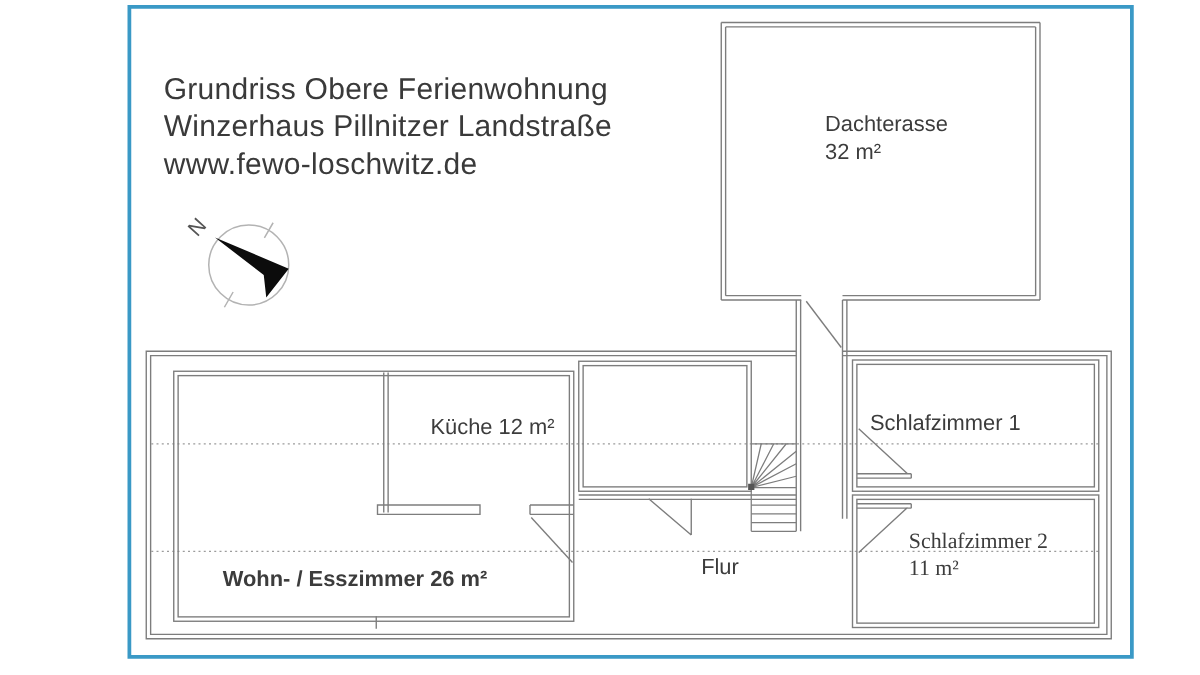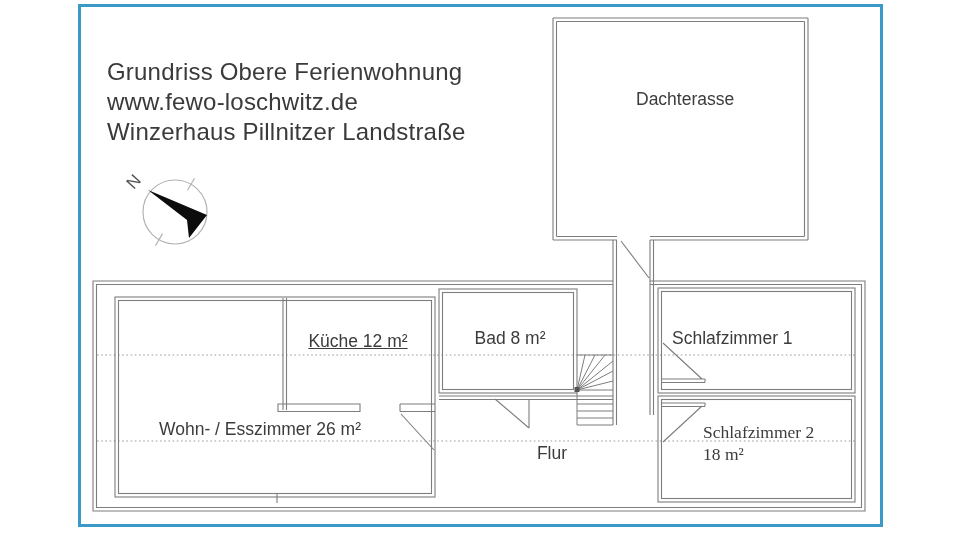--- a/index.html
+++ b/index.html
@@ -1,17 +1,17 @@
 <!DOCTYPE html>
 <html><head>
 <meta charset="utf-8">
 <style>
   html,body{margin:0;padding:0;background:#ffffff;}
   #stage{position:relative;width:884px;height:540px;background:#ffffff;overflow:hidden;
-         font-family:"Liberation Sans","DejaVu Sans",sans-serif;}
+         font-family:"Liberation Sans","DejaVu Sans",sans-serif;margin-left:24px;}
   .frame{position:absolute;left:78px;top:4px;width:799px;height:517px;
          border:3px solid #3a99c6;background:#ffffff;}
   .abs{position:absolute;}
   .title{left:107px;top:57px;font-size:24px;line-height:30px;color:#3a3a3a;letter-spacing:0.2px;white-space:nowrap;}
   .room-label{font-size:17.5px;color:#3c3c3c;line-height:22px;white-space:nowrap;}
   .centered{text-align:center;}
   .north{left:128px;top:172px;font-size:17px;color:#555;transform:rotate(-48deg);}
   svg{position:absolute;left:0;top:0;}
 </style>
 </head>
@@ -94,40 +94,40 @@
 
     <g>
       <circle cx="175" cy="212" r="32" stroke="#b3b3b3" stroke-width="1.2" fill="none"></circle>
       <path d="M187.5,190.3 L194.5,178.2 M162.5,233.6 L155.5,245.8" stroke="#b3b3b3" stroke-width="1.2" fill="none"></path>
       <polygon points="148,190 207,215 189,238 187,220" fill="#0c0c0c"></polygon>
     </g>
   </svg>
 
   <div class="abs title">
     <div>Grundriss Obere Ferienwohnung</div>
+    <div>Winzerhaus Pillnitzer Landstraße</div>
     <div>www.fewo-loschwitz.de</div>
-    <div>Winzerhaus Pillnitzer Landstraße</div>
   </div>
 
   <div class="abs north">N</div>
 
   <div class="abs room-label" style="left:636px;top:88px;">
     <div>Dachterasse</div>
+    <div>32 m²</div>
   </div>
 
-  <div class="abs room-label centered" style="left:300px;top:330px;width:116px;text-decoration:underline;">Küche 12 m²</div>
+  <div class="abs room-label centered" style="left:312px;top:330px;width:116px;">Küche 12 m²</div>
 
-  <div class="abs room-label centered" style="left:454px;top:327px;width:112px;">Bad 8 m²</div>
 
   <div class="abs room-label" style="left:672px;top:327px;">
     <div>Schlafzimmer 1</div>
   </div>
 
   <div class="abs room-label" style="left:703px;top:421px;font-family:Liberation Serif, serif;">
     <div>Schlafzimmer 2</div>
-    <div>18 m²</div>
+    <div>11 m²</div>
   </div>
 
-  <div class="abs room-label centered" style="left:150px;top:418px;width:220px;">Wohn- / Esszimmer 26 m²</div>
+  <div class="abs room-label centered" style="left:150px;top:452px;width:220px;font-weight:bold;">Wohn- / Esszimmer 26 m²</div>
 
   <div class="abs room-label centered" style="left:522px;top:442px;width:60px;">Flur</div>
 
 </div>
 
 </body></html>

